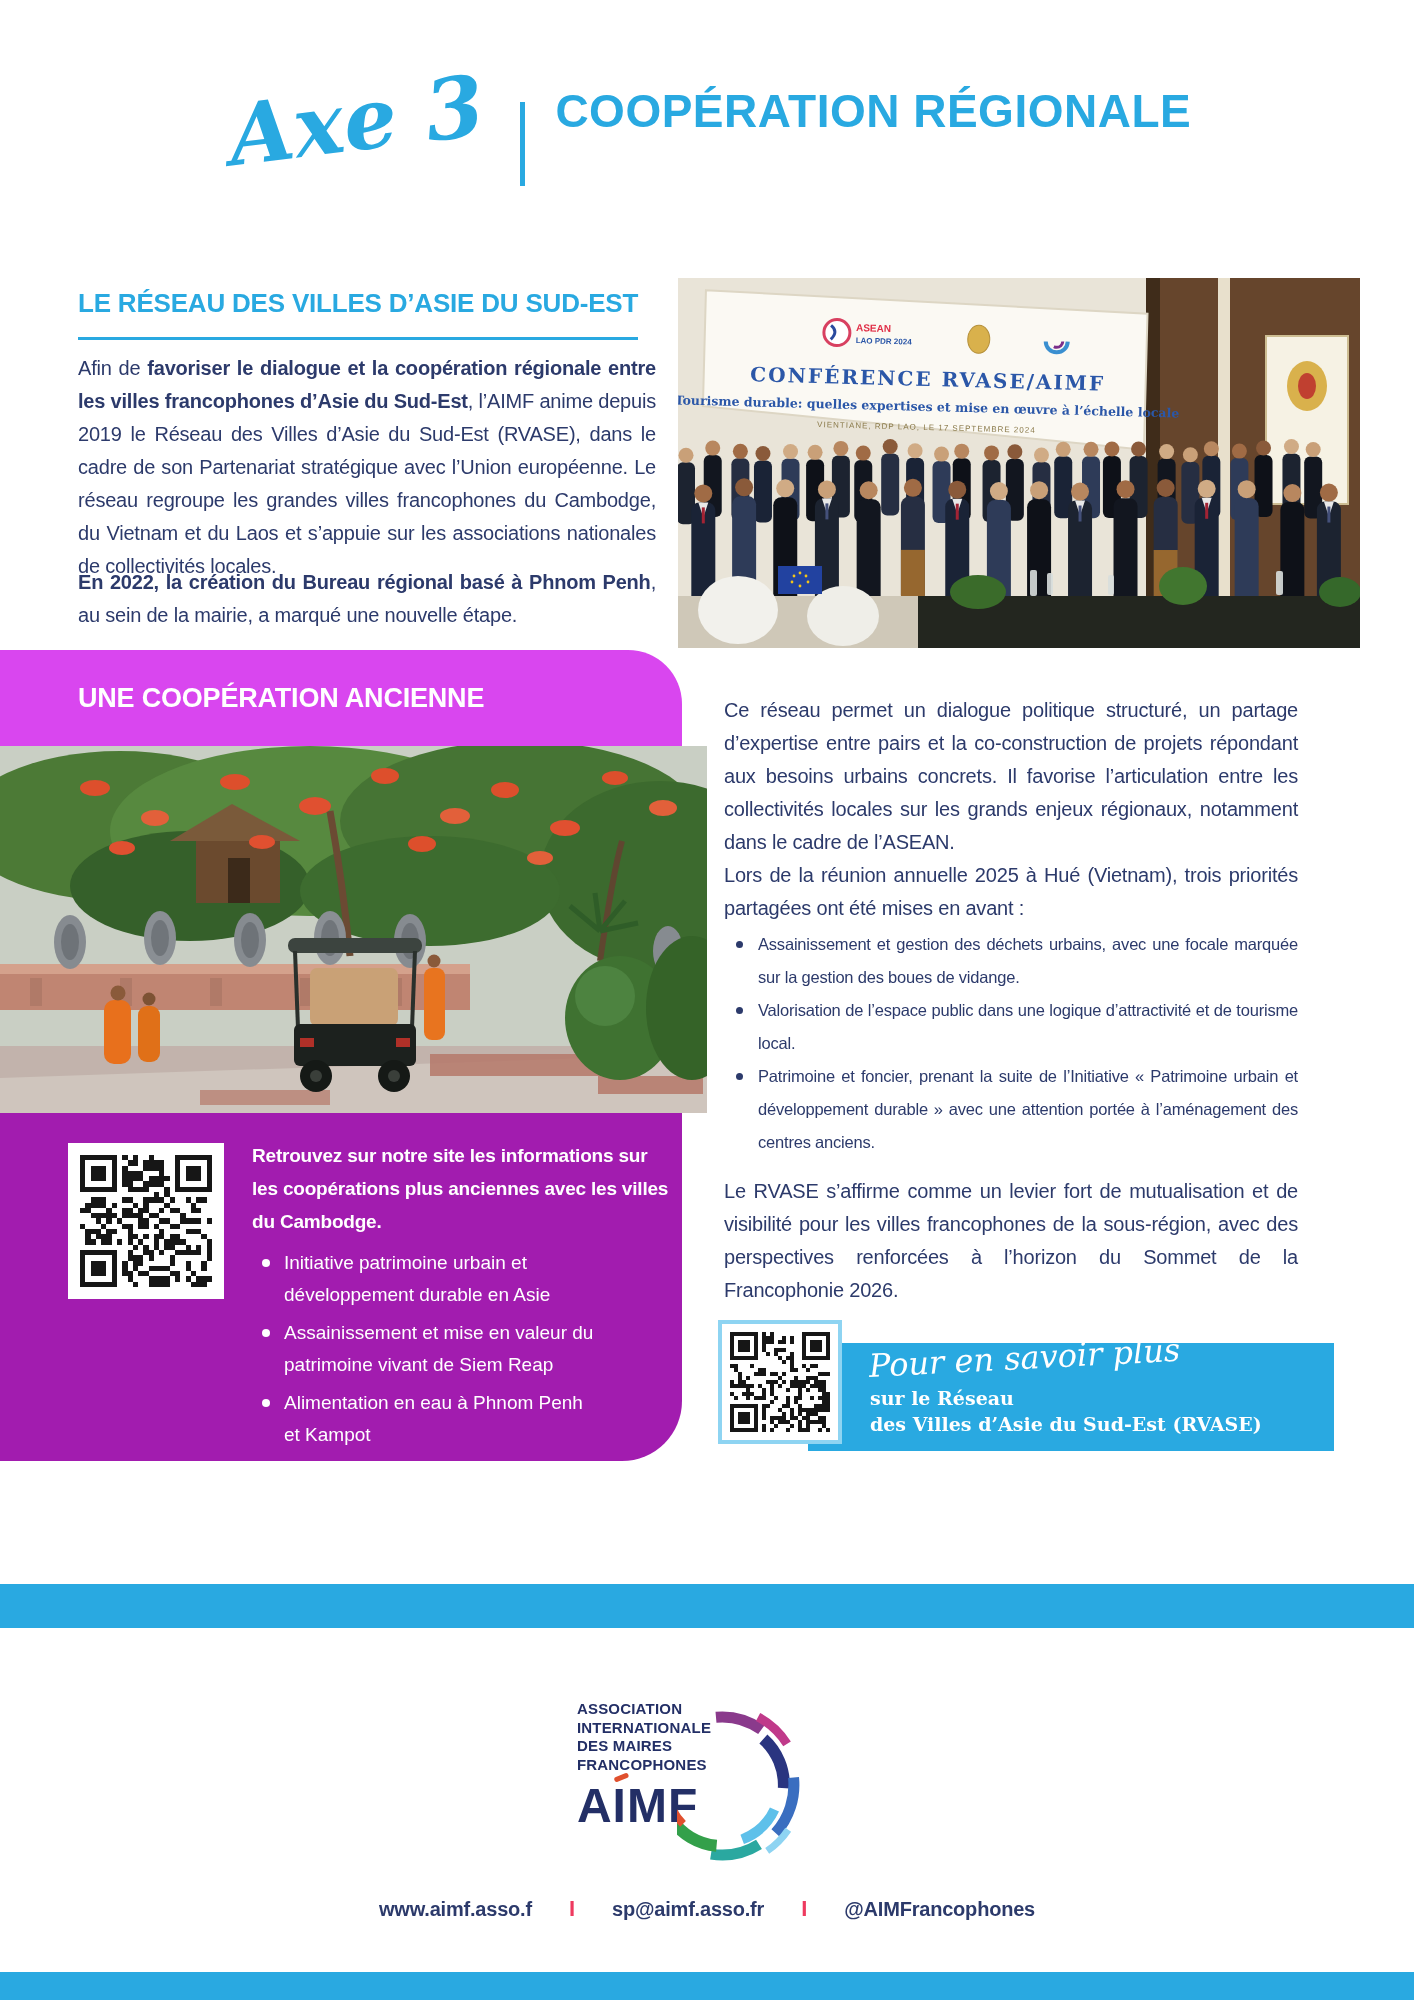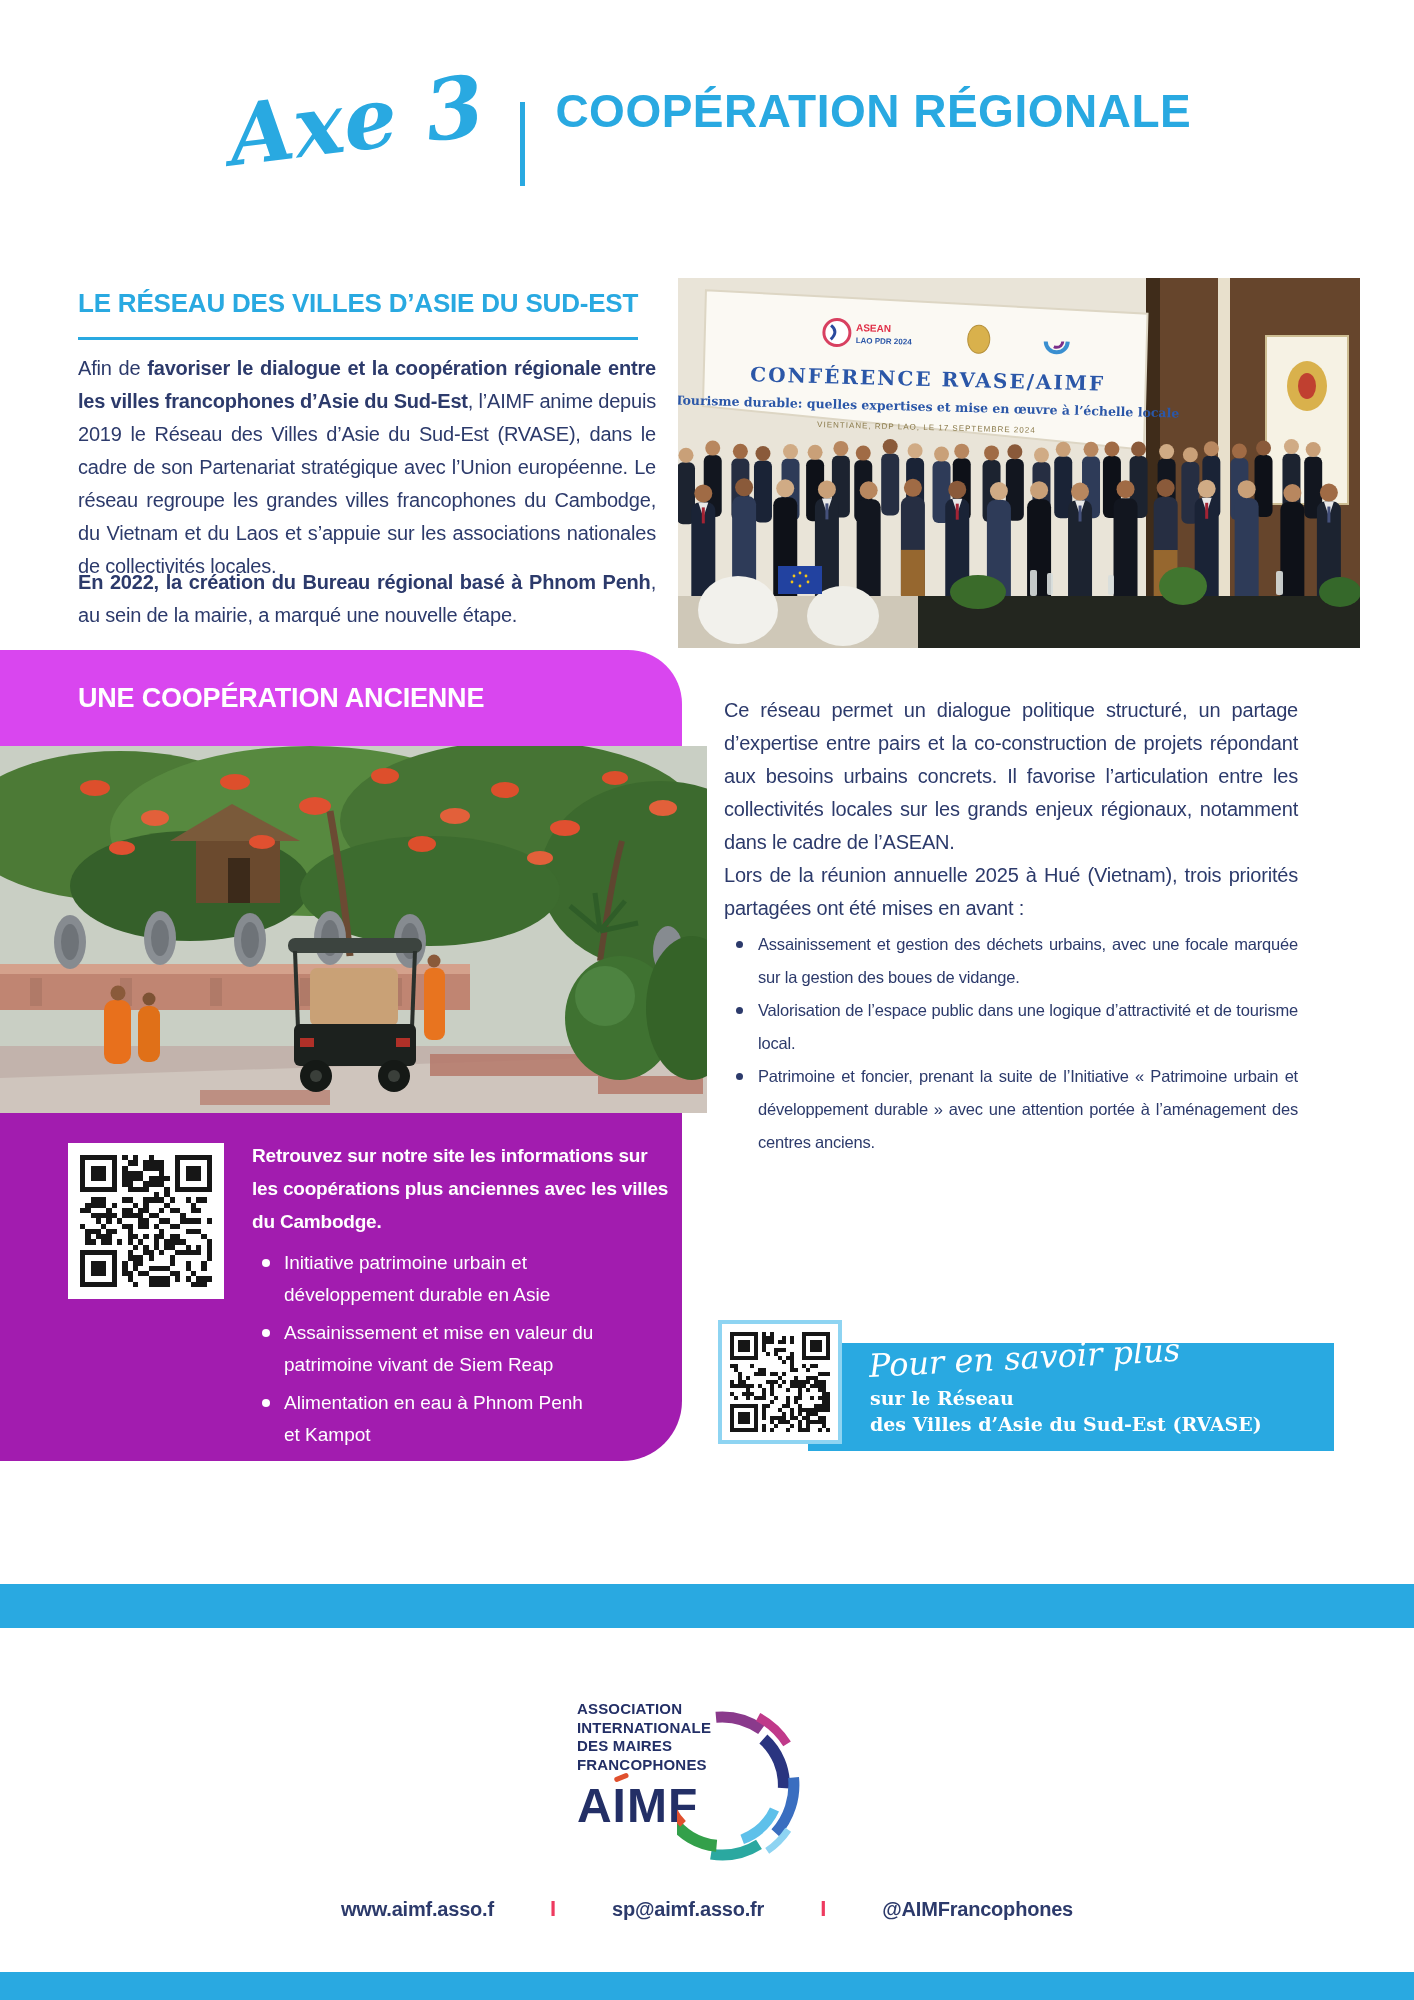--- a/index.html
+++ b/index.html
@@ -64,21 +64,21 @@
   .footbar{position:absolute;left:0;top:1584px;width:1414px;height:44px;background:#29a9e1;}
   .logo{position:absolute;left:50%;top:1700px;transform:translateX(-50%);display:flex;align-items:flex-start;}
   .logo-line{font-size:15px;font-weight:bold;color:#232f66;line-height:18.5px;letter-spacing:.2px;}
   .logo-acronym{font-size:48px;font-weight:bold;color:#232f66;letter-spacing:1px;margin-top:8px;
                 line-height:1;display:flex;}
   .i-wrap{position:relative;display:inline-block;}
   .i-accent{position:absolute;top:-7px;left:1px;width:15px;height:5px;background:#e0502e;
             transform:rotate(-22deg);border-radius:3px;}
   .logo-arc{margin-left:-34px;margin-top:-10px;}
   .contacts{position:absolute;left:0;top:1896px;width:1414px;display:flex;justify-content:center;
-            align-items:center;gap:56px;}
+            align-items:center;gap:37px;}
   .contact{font-size:20px;font-weight:bold;color:#2c3a6b;letter-spacing:-.2px;}
   .sep{color:#ee3a5f;font-weight:bold;font-size:22px;}
   .bottombar{position:absolute;left:0;top:1972px;width:1414px;height:28px;background:#29a9e1;}
 </style>
 </head>
 <body>
 
 <div class="page">
 
   <div class="hdr">
@@ -564,20 +564,21 @@
   </div>
 
   <div class="rcol">
     <p class="body-text">Ce réseau permet un dialogue politique structuré, un partage d’expertise entre pairs et la co-construction de projets répondant aux besoins urbains concrets. Il favorise l’articulation entre les collectivités locales sur les grands enjeux régionaux, notamment dans le cadre de l’ASEAN.</p>
     <p class="body-text gap1">Lors de la réunion annuelle 2025 à Hué (Vietnam), trois priorités partagées ont été mises en avant :</p>
     <ul class="prio">
       <li>Assainissement et gestion des déchets urbains, avec une focale marquée sur la gestion des boues de vidange.</li>
       <li>Valorisation de l’espace public dans une logique d’attractivité et de tourisme local.</li>
       <li>Patrimoine et foncier, prenant la suite de l’Initiative « Patrimoine urbain et développement durable » avec une attention portée à l’aménagement des centres anciens.</li>
     </ul>
+    <p class="body-text gap2">Le RVASE s’affirme comme un levier fort de mutualisation et de visibilité pour les villes francophones de la sous-région, avec des perspectives renforcées à l’horizon du Sommet de la Francophonie 2026.</p>
   </div>
 
   <div class="lm-banner">
     <div class="lm-inner">
       <div class="lm-script">Pour en savoir plus</div>
       <div class="lm-l1">sur le Réseau</div>
       <div class="lm-l2">des Villes d’Asie du Sud-Est (RVASE)</div>
     </div>
   </div>
   <div class="qr2">

